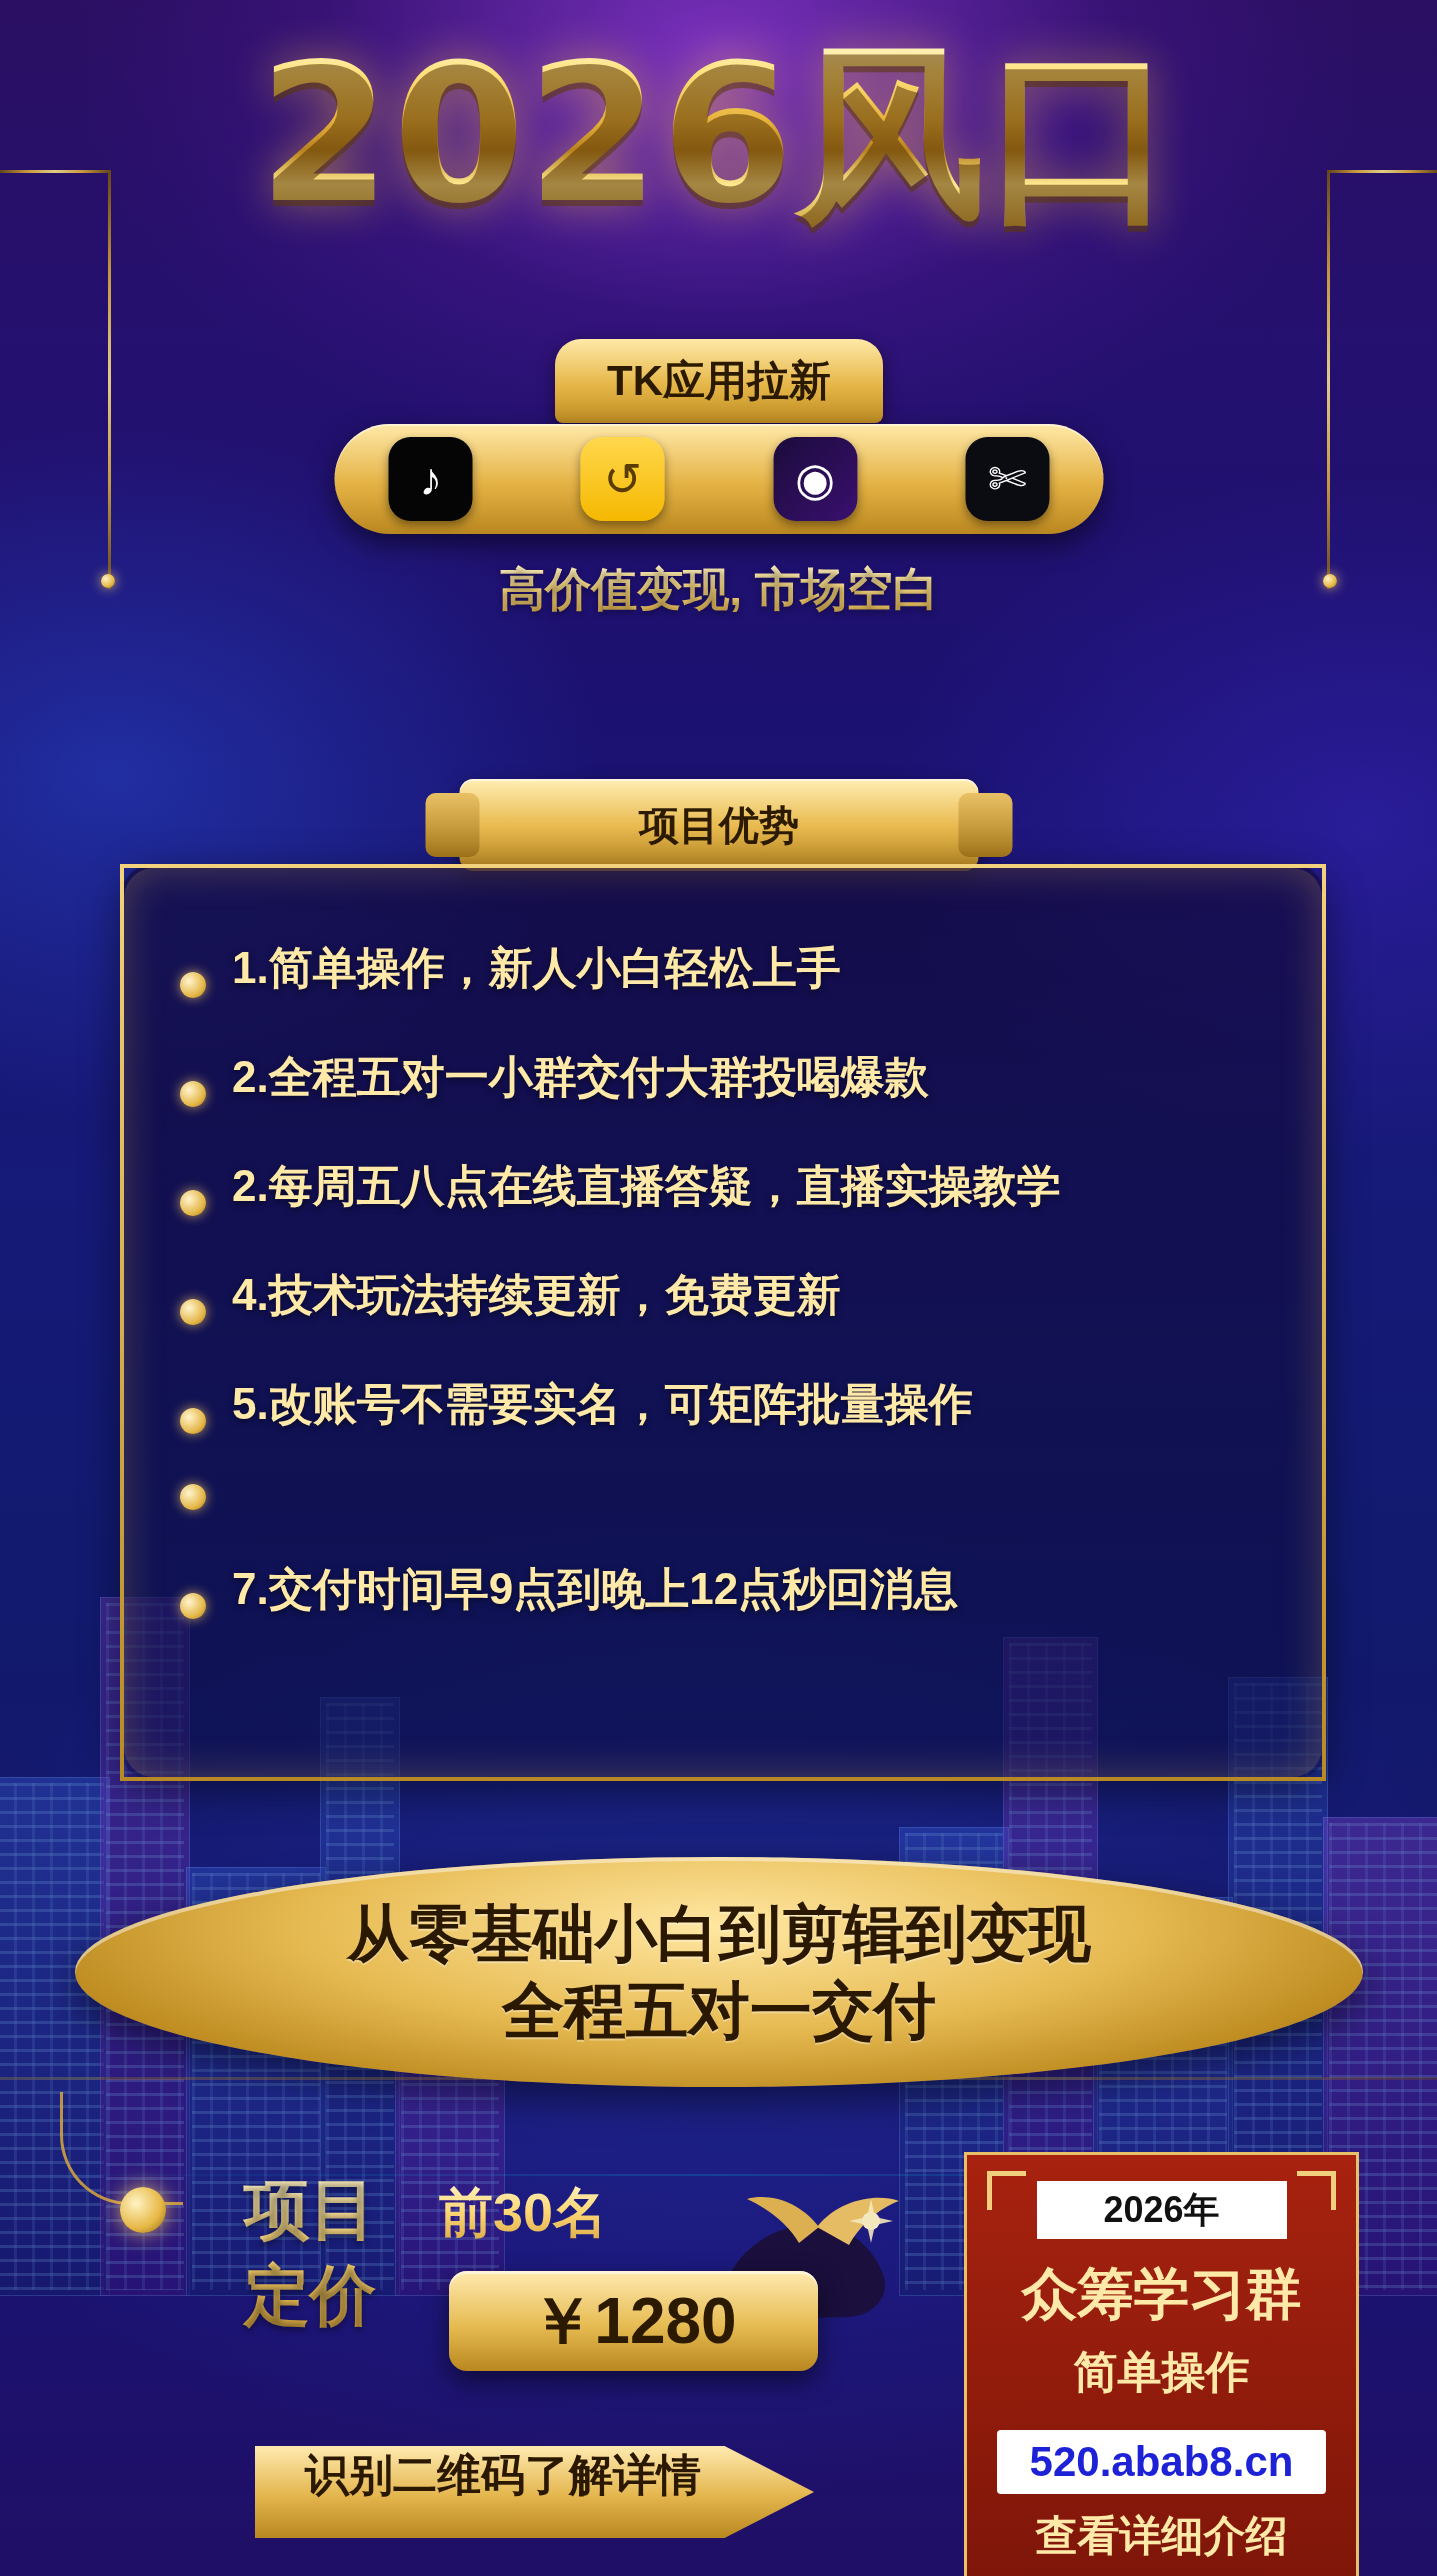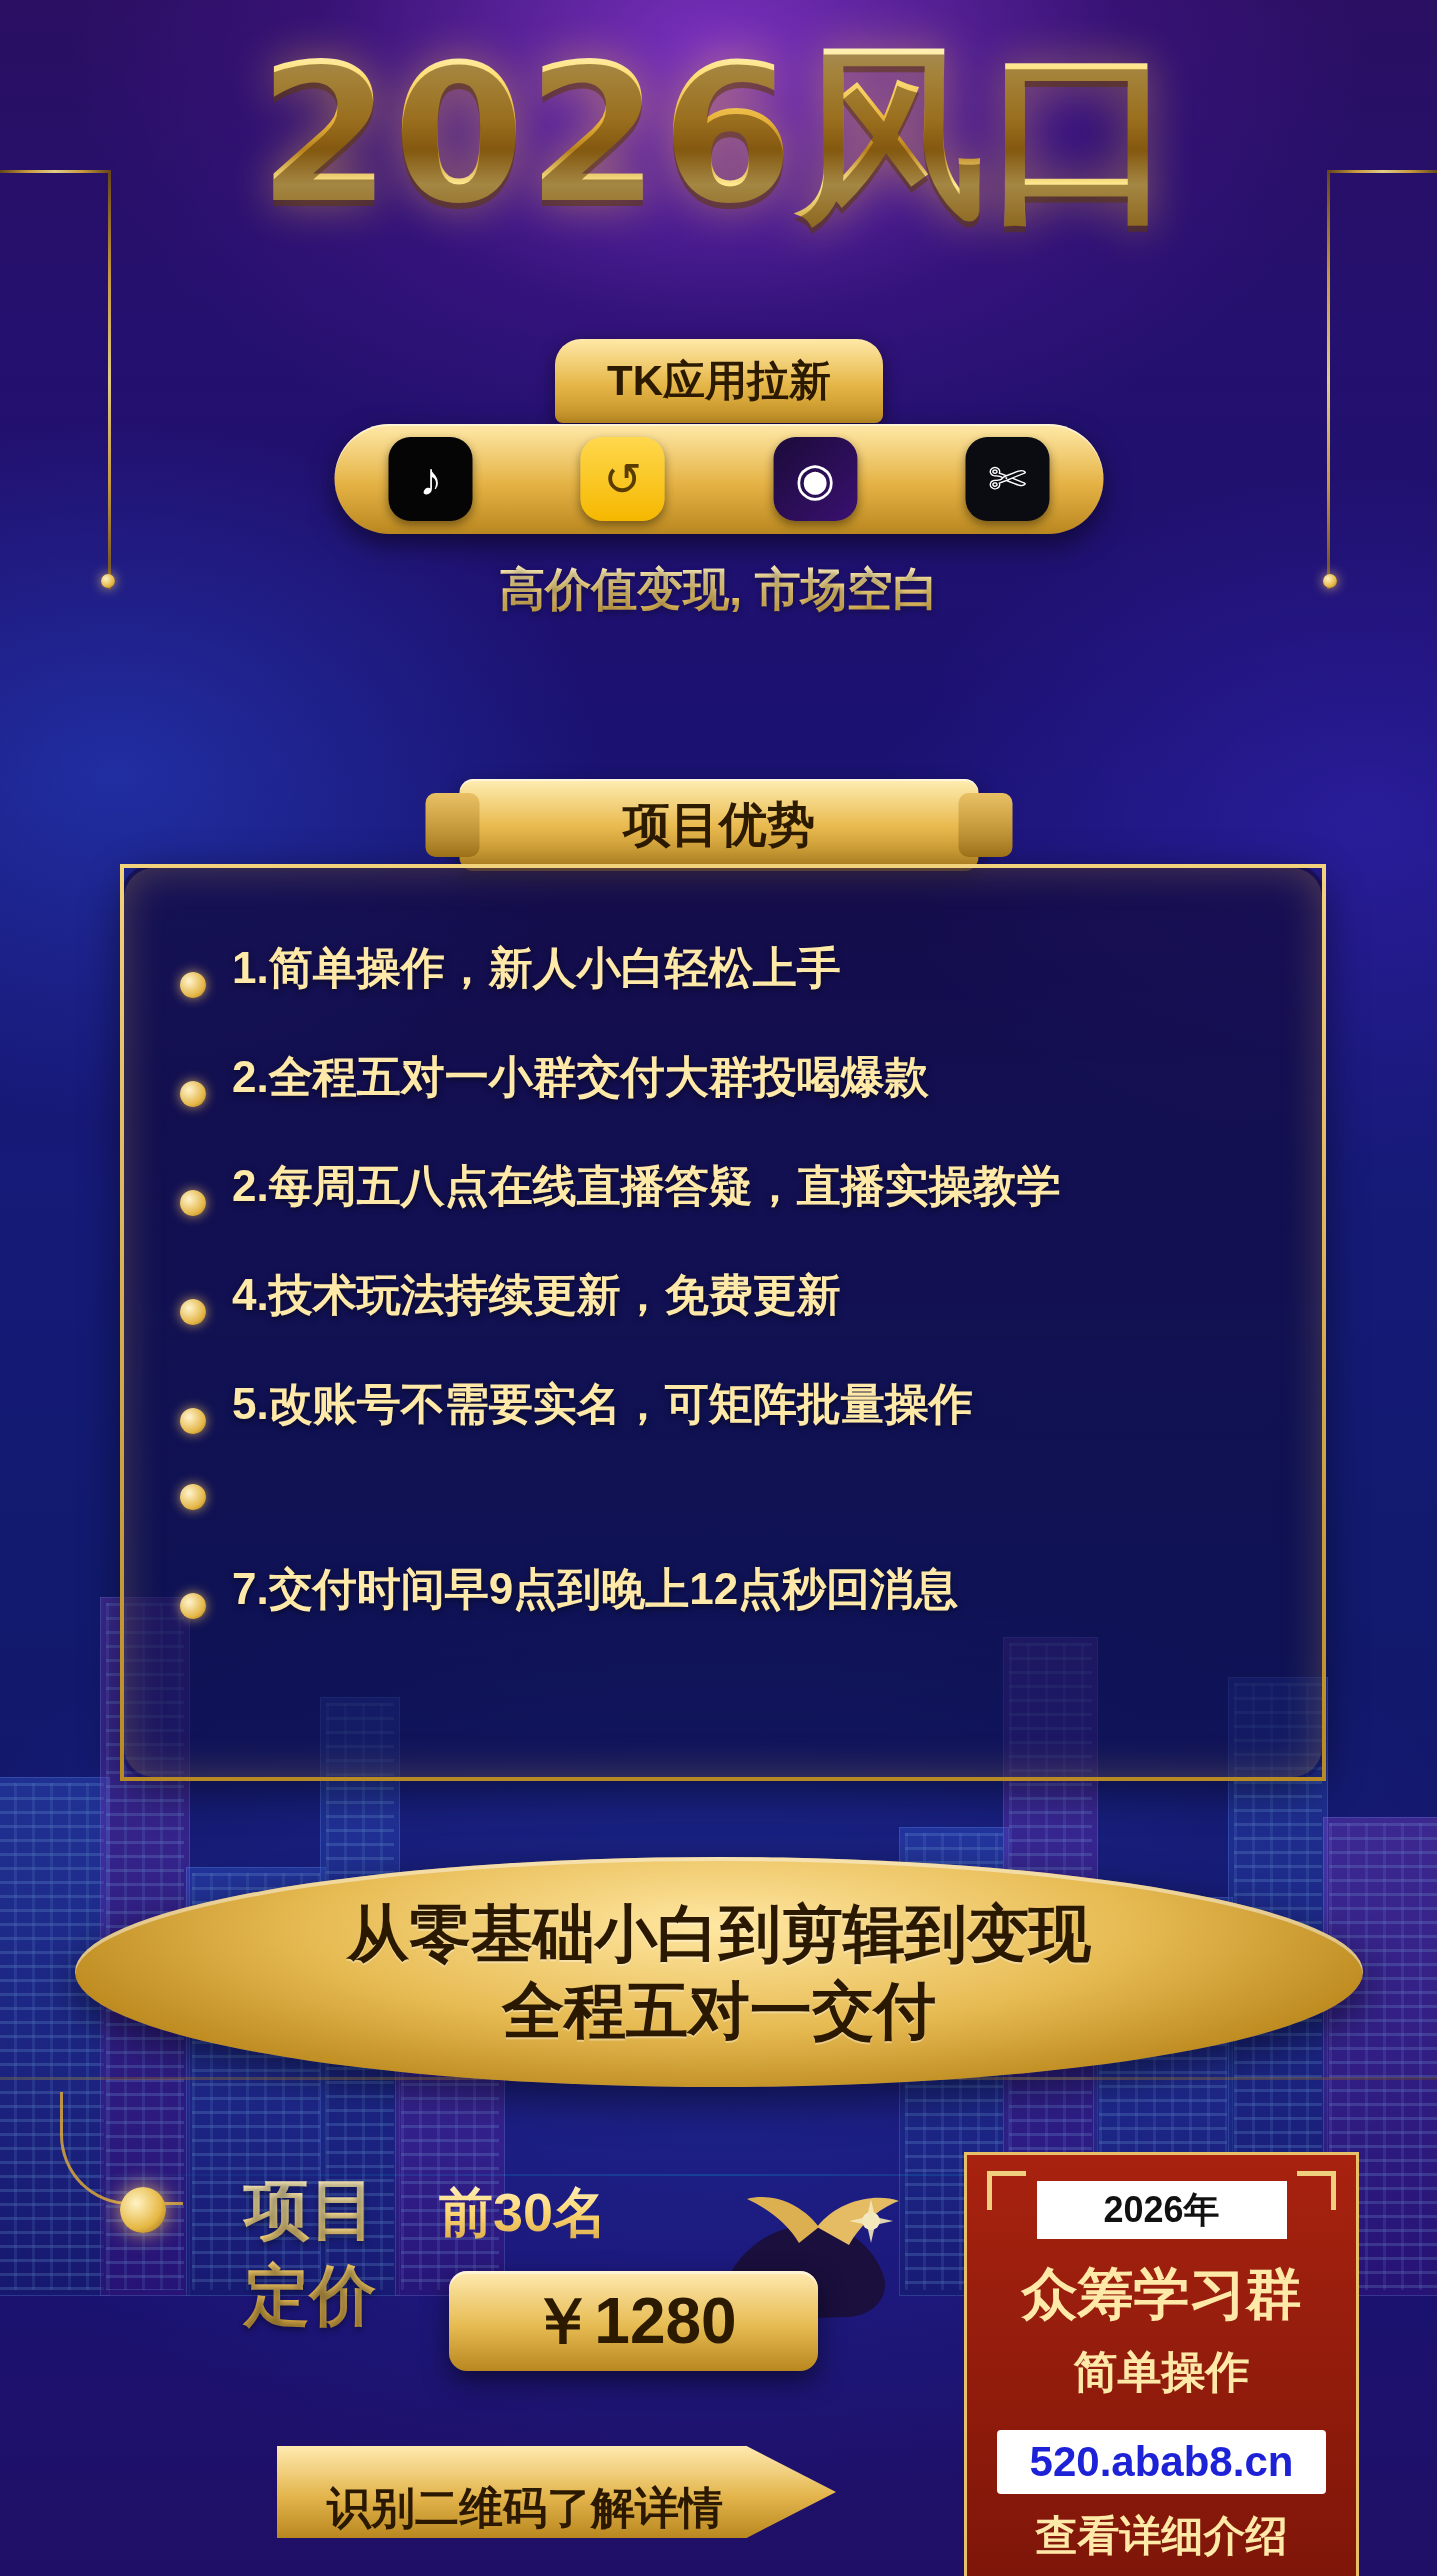--- a/index.html
+++ b/index.html
@@ -72,21 +72,21 @@
     text-shadow:0 3px 6px rgba(0,0,0,.35);}
   .sub1{top:559px;font-size:46px;}
   .sub2{top:669px;font-size:62px;}
 
   
   .ribbon{
     position:absolute;top:779px;left:50%;transform:translateX(-50%);
     width:519px;height:92px;border-radius:14px;
     background:linear-gradient(180deg,#ffeeb4,#e9bb51 50%,#bf8c22);
     display:flex;align-items:center;justify-content:center;
-    color:#2d1b00;font-size:48px;font-weight:bold;
+    color:#2d1b00;font-size:40px;font-weight:bold;
     box-shadow:0 8px 20px rgba(0,0,0,.45), inset 0 2px 0 rgba(255,255,255,.55);
   }
   .ribbon:before,.ribbon:after{content:"";position:absolute;top:14px;width:54px;height:64px;border-radius:10px;
     background:linear-gradient(180deg,#e9c164,#a87a1c);z-index:-1;}
   .ribbon:before{left:-34px;}
   .ribbon:after{right:-34px;}
 
   
   .card{
     position:absolute;top:864px;left:120px;width:1198px;height:909px;
@@ -122,21 +122,21 @@
     -webkit-background-clip:text;background-clip:text;color:transparent;}
   .price-pill{position:absolute;top:2271px;left:449px;width:369px;height:100px;border-radius:18px;
     background:linear-gradient(180deg,#ffeab0,#e6bb52 55%,#b9871f);
     display:flex;align-items:center;justify-content:center;color:#2b1a00;font-size:64px;font-weight:bold;
     box-shadow:0 10px 26px rgba(0,0,0,.5), inset 0 3px 0 rgba(255,255,255,.5);}
   .bull{position:absolute;top:2187px;left:699px;width:210px;height:150px;opacity:.95;}
 
   .arrow-bar{position:absolute;top:2446px;left:255px;width:559px;height:92px;
     background:linear-gradient(180deg,#ffeab0,#e3b54c 55%,#b9871f);
     clip-path:polygon(0 0, 84% 0, 100% 50%, 84% 100%, 0 100%);
-    display:flex;align-items:flex-end;margin-left:22px;}
+    display:flex;align-items:flex-start;}
   .arrow-bar span{font-size:44px;font-weight:bold;color:#2b1800;padding-left:50px;}
 
   .redbox{position:absolute;top:2152px;left:964px;width:389px;height:424px;
     background:linear-gradient(180deg,#a8220f,#7e1609);border:3px solid #e8c06a;}
   .redbox .yearchip{margin:26px auto 0;width:250px;height:58px;background:#fff;
     display:flex;align-items:center;justify-content:center;color:#111;font-size:36px;font-weight:bold;}
   .redbox .bigline{margin-top:18px;text-align:center;color:#ffe9a8;font-size:56px;font-weight:bold;}
   .redbox .midline{margin-top:10px;text-align:center;color:#ffe9a8;font-size:44px;font-weight:bold;}
   .redbox .urlchip{margin:28px auto 0;width:329px;height:64px;background:#fff;border-radius:4px;
     display:flex;align-items:center;justify-content:center;color:#1d22d6;font-size:42px;font-weight:bold;}

